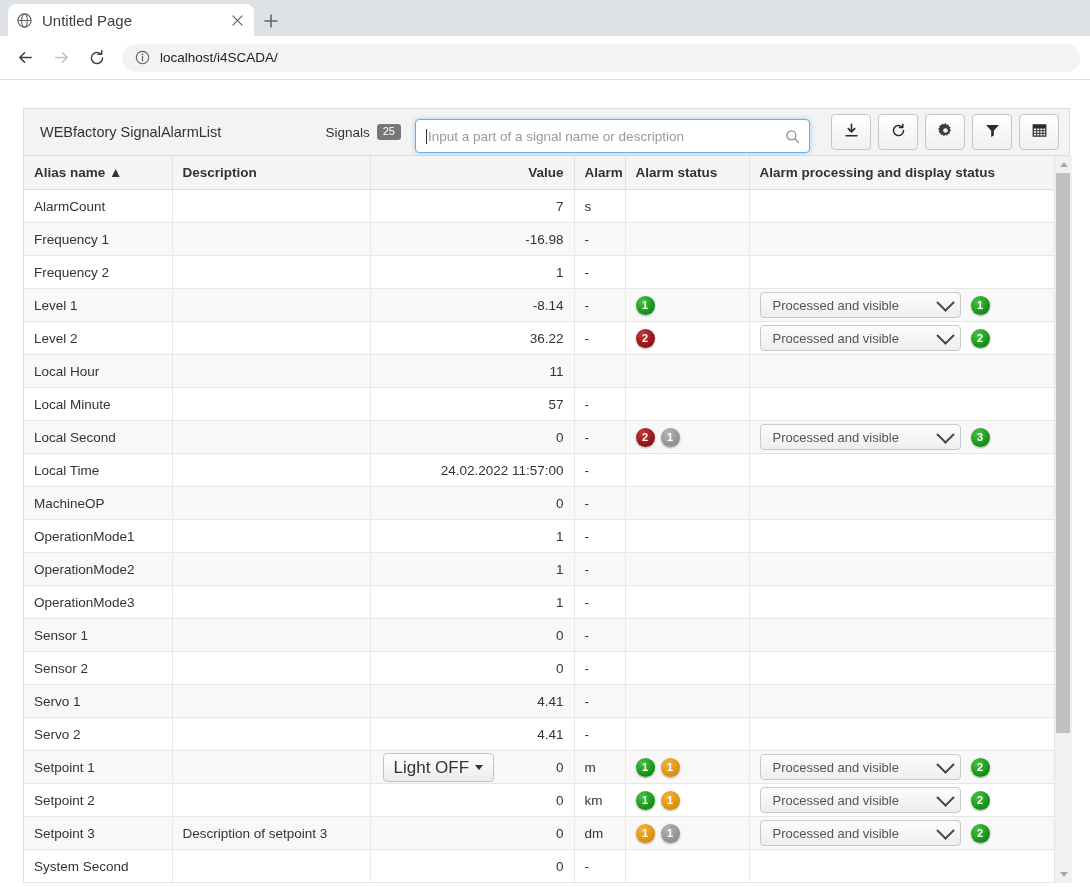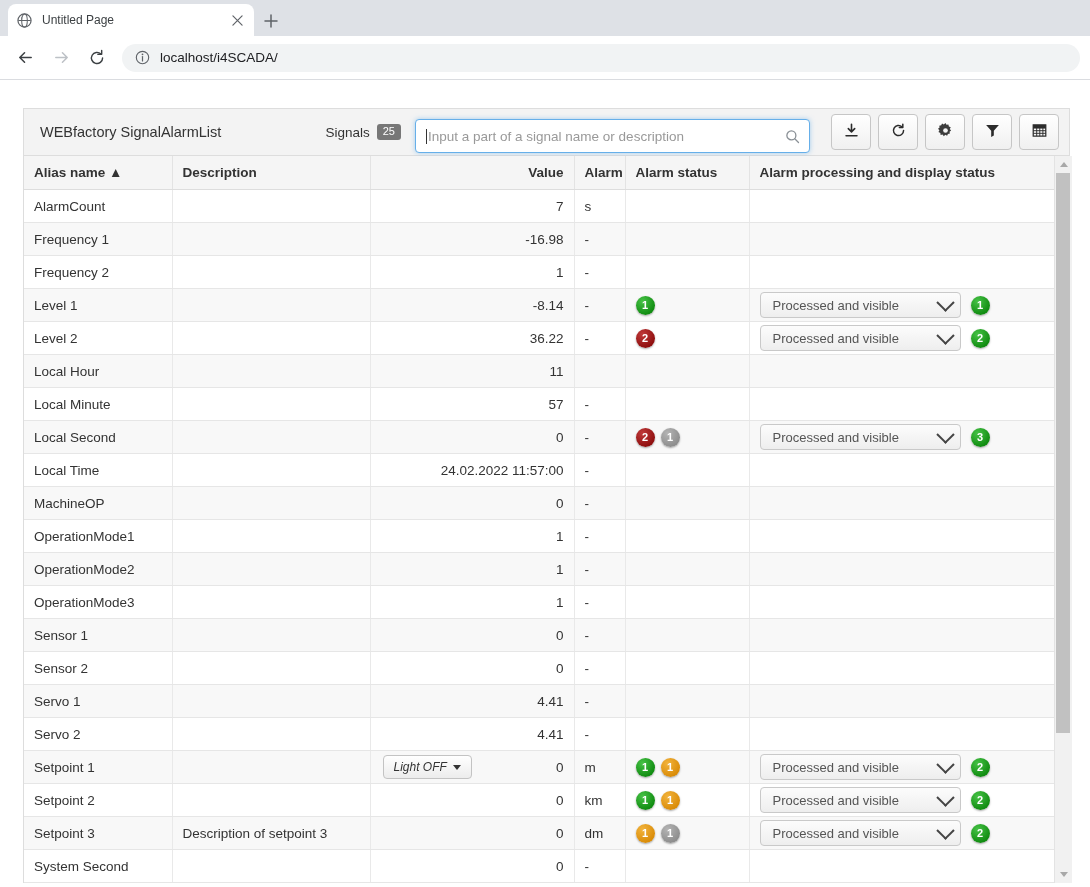--- a/index.html
+++ b/index.html
@@ -25,21 +25,21 @@
     padding: 0 8px;
     box-sizing: border-box;
   }
   .tab-favicon {
     width: 16px; height: 16px;
     margin-right: 10px;
     flex: 0 0 auto;
     display: flex; align-items: center; justify-content: center;
   }
   .tab-title {
-    font-size: 12px;
+    font-size: 15px;
     color: #3c4043;
     flex: 1 1 auto;
     white-space: nowrap; overflow: hidden; text-overflow: ellipsis;
   }
   .tab-close {
     width: 18px; height: 18px;
     flex: 0 0 auto;
     display: flex; align-items: center; justify-content: center;
     color: #5f6368; font-size: 14px; line-height: 1;
     border-radius: 50%;
@@ -221,27 +221,26 @@
   .c-proc  { width: 305px; }
   .value-cell-inner {
     display: flex; align-items: center; justify-content: flex-end;
     height: 100%; gap: 8px;
   }
   .value-num { flex: 0 0 auto; }
   .light-btn {
     background: linear-gradient(#ffffff, #ececec);
     border: 1px solid #c3c3c3;
     border-radius: 4px;
-    font-size: 12px;
+    font-size: 17px;
     color: #333333;
     padding: 5px 10px;
     display: inline-flex; align-items: center; gap: 6px;
     margin-right: auto;
     line-height: 1;
-    font-style: italic;
   }
   .caret-down {
     width: 0; height: 0;
     border-left: 4px solid transparent;
     border-right: 4px solid transparent;
     border-top: 5px solid #333333;
     display: inline-block;
   }
   .badges { display: flex; align-items: center; gap: 6px; height: 100%; }
   .badge {

